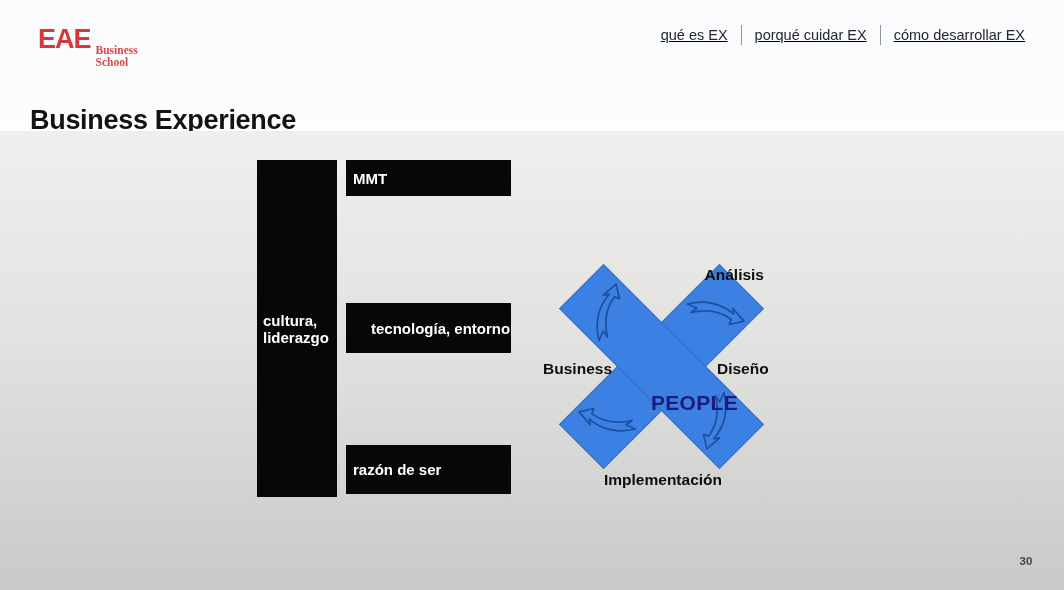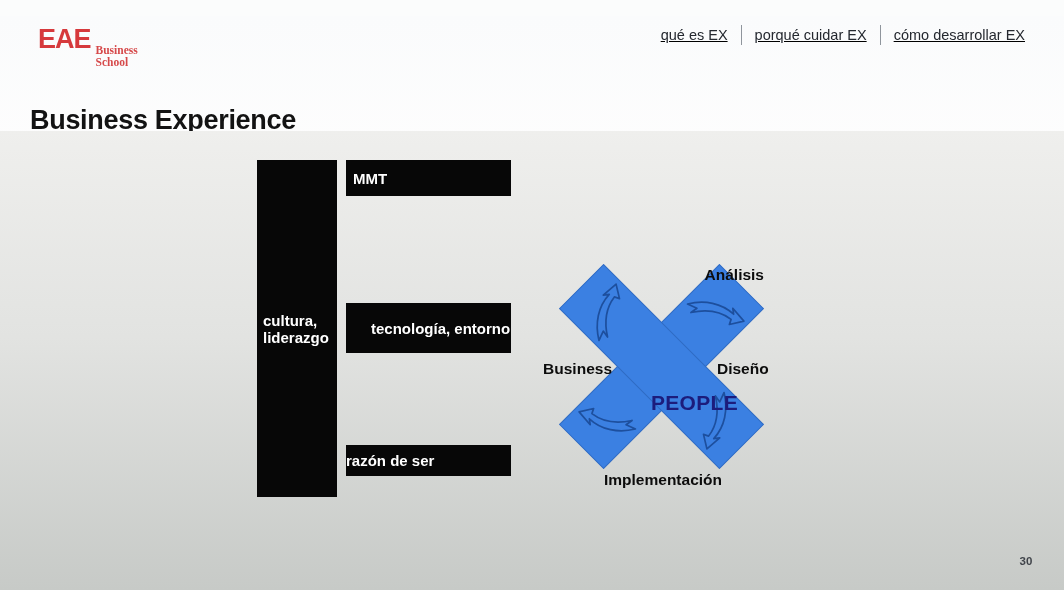--- a/index.html
+++ b/index.html
@@ -95,21 +95,21 @@
     align-items: center;
   }
   .ebar-vertical {
     left: 257px; top: 29px;       
     width: 80px; height: 337px;
     padding-left: 6px;
     line-height: 17px;
   }
   .ebar-top    { left: 346px; top: 29px;  width: 165px; height: 36px; padding-left: 7px; }
   .ebar-mid    { left: 346px; top: 172px; width: 165px; height: 50px; padding-left: 25px; }
-  .ebar-bottom { left: 346px; top: 314px; width: 165px; height: 31px; padding-left: 0; }
+  .ebar-bottom { left: 346px; top: 314px; width: 165px; height: 49px; padding-left: 7px; }
 
   
   .x-svg {
     position: absolute;
     left: 559px; top: 133px;      
     width: 205px; height: 205px;
   }
   .x-label {
     position: absolute;
     color: #0c0c0c;

